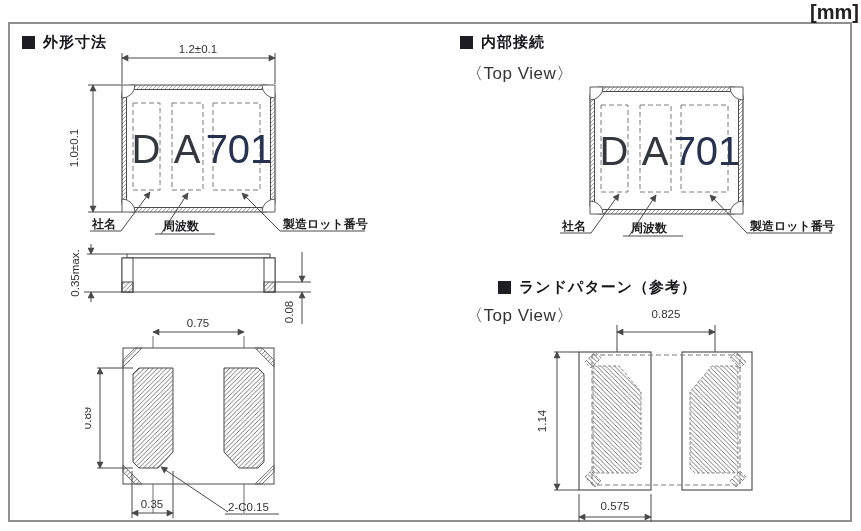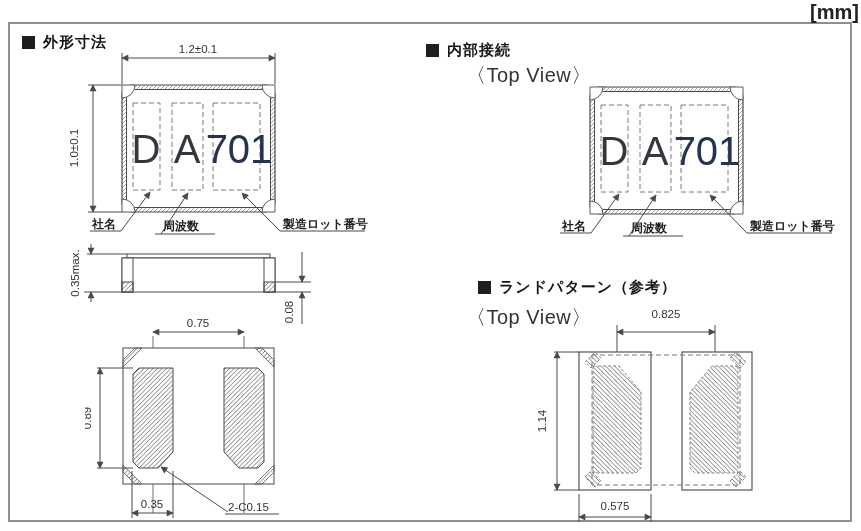--- a/index.html
+++ b/index.html
@@ -14,44 +14,44 @@
   }
   .mm-label{
     position:absolute;left:810px;top:1px;font-size:20px;font-weight:bold;color:#222;
   }
   .section-header{
     position:absolute;display:flex;align-items:center;gap:8px;
     font-size:15px;font-weight:bold;color:#16161a;letter-spacing:1px;
   }
   .section-marker{width:13px;height:13px;background:#1d1d22;display:inline-block;}
   .topview-label{
-    position:absolute;font-size:20px;color:#333;letter-spacing:0.5px;
+    position:absolute;font-size:17px;color:#333;letter-spacing:0.5px;
   }
   .fig{position:absolute;}
   svg text{fill:#333;}
   .dimtxt{font-size:11.5px;fill:#333;}
   .jptxt{font-size:12px;font-weight:600;fill:#1d1d1f;}
   .marktxt{font-size:40px;fill:#33383f;}
   .markcode{fill:#263250;}
 </style>
 </head>
 <body>
 
 <div class="frame"></div>
 <div class="mm-label">[mm]</div>
 
 <div class="section-header" style="left:22px;top:33px;">
   <span class="section-marker"></span>
   <span>外形寸法</span>
 </div>
-<div class="section-header" style="left:426px;top:33px;margin-top:8px;">
+<div class="section-header" style="left:460px;top:33px;">
   <span class="section-marker"></span>
   <span>内部接続</span>
 </div>
-<div class="section-header" style="left:434px;top:278px;padding-left:44px;">
+<div class="section-header" style="left:454px;top:278px;padding-left:44px;">
   <span class="section-marker"></span>
   <span>ランドパターン（参考）</span>
 </div>
 
 <div class="topview-label" style="left:466px;top:62px;">〈Top View〉</div>
 <div class="topview-label" style="left:466px;top:304px;">〈Top View〉</div>
 
 <svg class="fig" style="left:20px;top:38px;" width="360" height="200" viewBox="0 0 360 200">
   <defs>
     <pattern id="hatchRingA" patternUnits="userSpaceOnUse" width="4" height="4">

